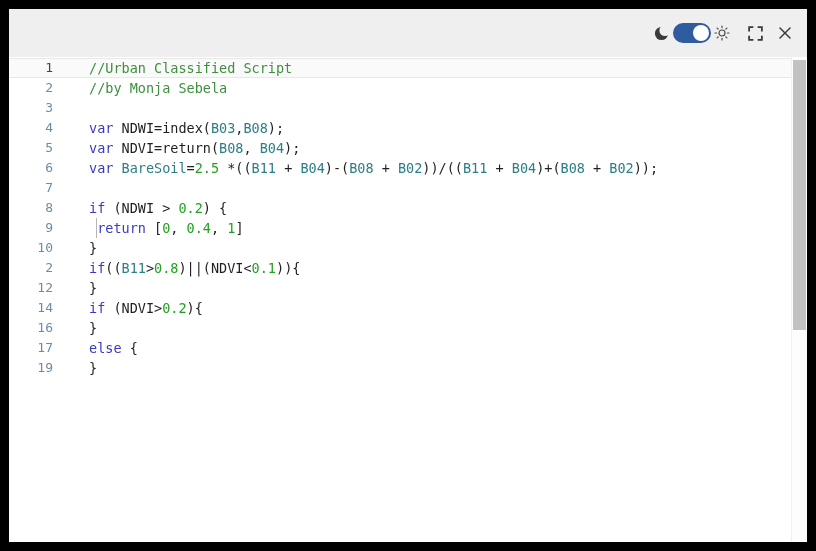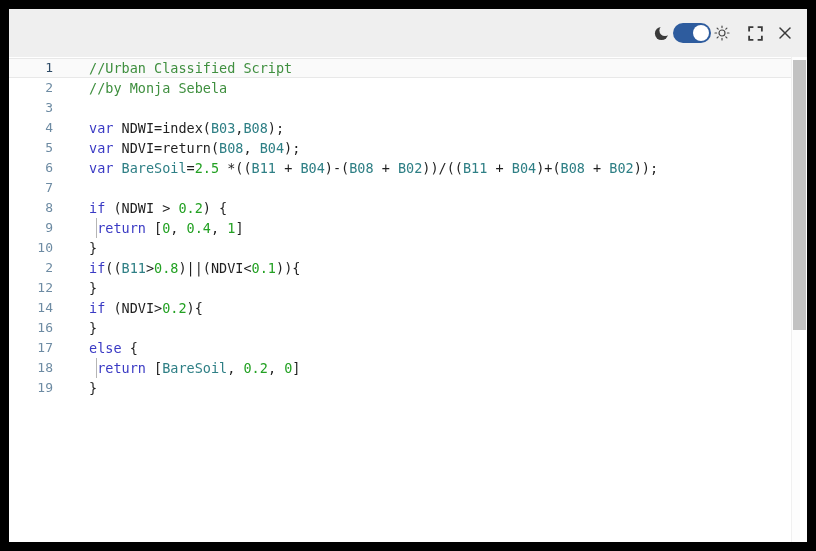--- a/index.html
+++ b/index.html
@@ -145,24 +145,20 @@
           </div>
           <div class="row">
             <div class="gutter">16</div>
             <div class="code"><span class="tk-pl">}</span></div>
           </div>
           <div class="row">
             <div class="gutter">17</div>
             <div class="code"><span class="tk-kw">else</span><span class="tk-pl"> {</span></div>
           </div>
           <div class="row">
-            <div class="gutter">18</div>
-            <div class="code"><span class="guide"></span><span class="tk-pl"> </span><span class="tk-kw">return</span><span class="tk-pl"> [</span><span class="tk-band">BareSoil</span><span class="tk-pl">, </span><span class="tk-num">0.2</span><span class="tk-pl">, </span><span class="tk-num">0</span><span class="tk-pl">]</span></div>
-          </div>
-          <div class="row">
             <div class="gutter">19</div>
             <div class="code"><span class="tk-pl">}</span></div>
           </div>
         </div>
       <div class="sb-track">
         <div class="sb-thumb" style="background: rgb(194, 194, 194);"></div>
       </div>
     </div>
 
   </div>

